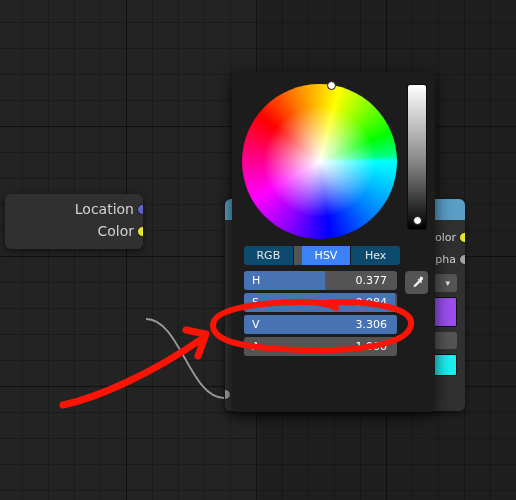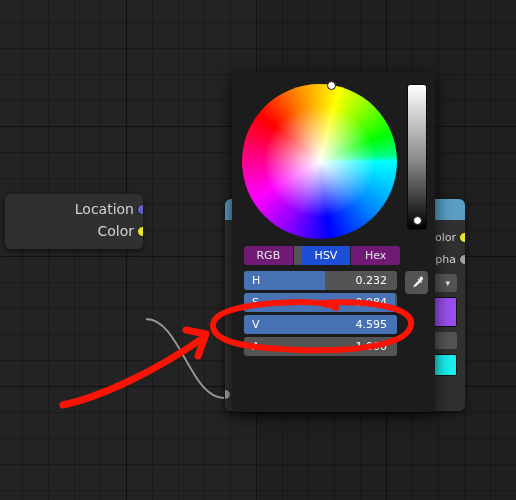--- a/index.html
+++ b/index.html
@@ -99,23 +99,23 @@
     background:linear-gradient(to bottom,#ffffff 0%,#8a8a8a 52%,#000000 100%);
   }
   #vslider-handle{
     position:absolute;left:181px;top:144px;width:7px;height:7px;border-radius:50%;
     background:#fff;border:1px solid #111;
   }
 
   .tabs{position:absolute;left:12px;top:174px;width:156px;height:19px;
         display:flex;border-radius:4px;overflow:hidden;background:#545454;}
   .tab{flex:1;display:flex;align-items:center;justify-content:center;
-       font-size:11px;color:#e6e6e6;background:#701a75;border-right:1px solid #1c1c1c;}
+       font-size:11px;color:#e6e6e6;background:#0c4a6e;border-right:1px solid #1c1c1c;}
   .tab:last-child{border-right:none;text-align:right;}
-  .tab.active{background:#1d4ed8;color:#ffffff;margin-left:8px;}
+  .tab.active{background:#3b82f6;color:#ffffff;margin-left:8px;}
 
   .eyedrop{position:absolute;left:173px;top:199px;width:23px;height:23px;
            background:#545454;border-radius:4px;display:flex;
            align-items:center;justify-content:center;}
 
   .sliders{position:absolute;left:12px;top:199px;width:153px;}
   .srow{height:19px;border-radius:3px;margin-bottom:3px;position:relative;
         overflow:hidden;background:#545454;}
   .sfill{position:absolute;left:0;top:0;height:100%;background:#4772b3;}
   .slabel{position:absolute;left:8px;top:0;height:100%;display:flex;
@@ -206,31 +206,31 @@
     <div class="eyedrop">
       <svg width="14" height="14" viewBox="0 0 16 16">
         <path d="M11.3 1.4a2.1 2.1 0 0 1 3 3l-1.5 1.5 1 1-1.1 1.1-1-1-5.1 5.1-2.7.8.8-2.7 5.1-5.1-1-1L10 3.1l1 1z" fill="#f2f2f2"></path>
       </svg>
     </div>
 
     <div class="sliders">
       <div class="srow">
         <div class="sfill" style="width:52.8%"></div>
         <span class="slabel">H</span>
-        <span class="sval">0.232</span>
+        <span class="sval">0.377</span>
       </div>
       <div class="srow">
         <div class="sfill" style="width:98.4%"></div>
         <span class="slabel">S</span>
         <span class="sval">0.984</span>
       </div>
       <div class="srow">
         <div class="sfill" style="width:100%"></div>
         <span class="slabel">V</span>
-        <span class="sval">4.595</span>
+        <span class="sval">3.306</span>
       </div>
       <div class="srow">
         <div class="sfill" style="width:0%"></div>
         <span class="slabel">A</span>
         <span class="sval">1.000</span>
       </div>
     </div>
   </div>
 
   <svg class="annot">

